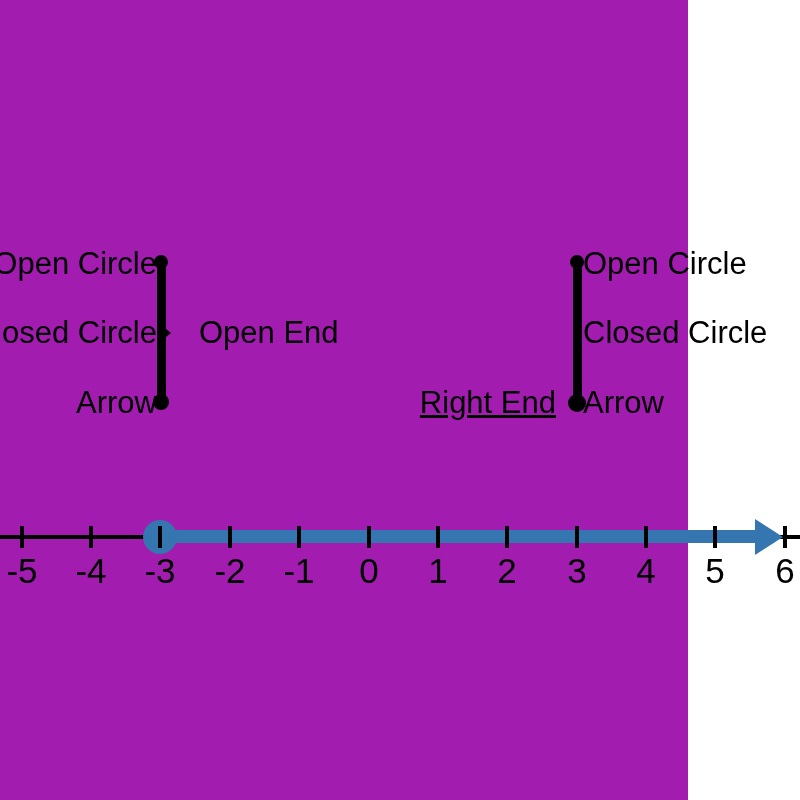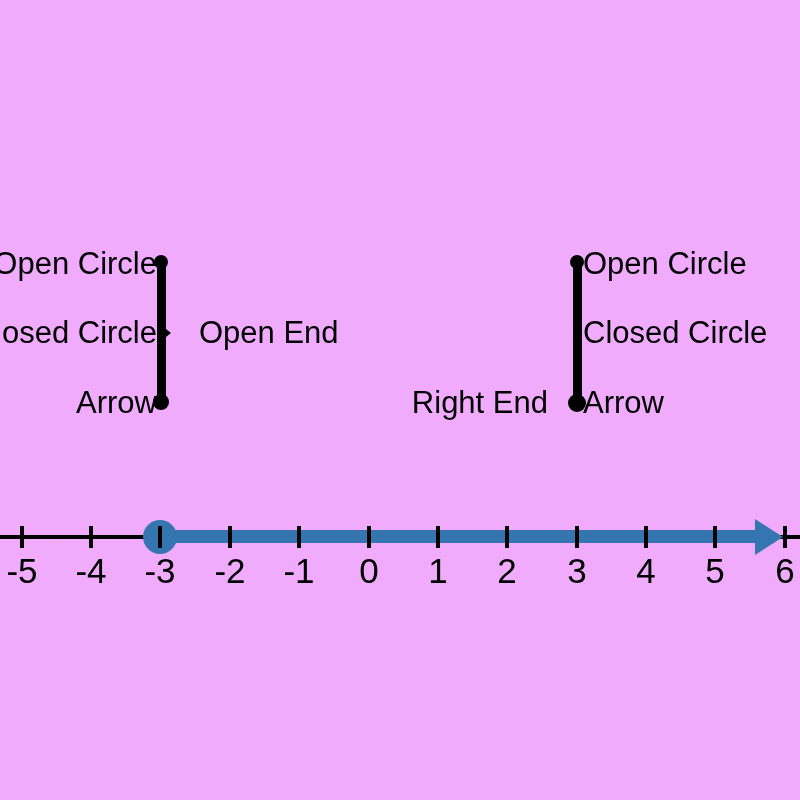--- a/index.html
+++ b/index.html
@@ -9,23 +9,23 @@
   }
   body {
     width: 800px;
     height: 800px;
     overflow: hidden;
     font-family: "Liberation Sans", sans-serif;
     color: #000000;
   }
   #stage {
     position: relative;
-    width: 800px;
+    width: 688px;
     height: 800px;
-    background: #f0abfc;
+    background: #a21caf;
   }
 
   
   .anno-label {
     position: absolute;
     font-family: "Liberation Sans", sans-serif;
     font-size: 31px;
     line-height: 31px;
     color: #000000;
     white-space: nowrap;
@@ -124,21 +124,21 @@
     <div class="marker-dot" style="left:570px; top:255px; width:14px; height:14px;"></div>
 
     <div class="marker-dot" style="left:568px; top:394px; width:18px; height:18px;"></div>
 
     <div class="anno-label" style="left:583px; top:248px;">Open Circle</div>
 
     <div class="anno-label" style="left:583px; top:317px;">Closed Circle</div>
 
     <div class="anno-label" style="left:583px; top:387px;">Arrow</div>
 
-    <div class="anno-label right-align" style="left:308px; top:387px; width:240px;">Right End</div>
+    <div class="anno-label right-align" style="left:316px; top:387px; width:240px;text-decoration:underline;">Right End</div>
   </div>
 
   <div>
 
     <div class="axis-line" style="left:0px; top:535px; width:800px;"></div>
 
     <div class="axis-segment" style="left:160px; top:530px; width:605px; background:#3575b0;"></div>
 
     <div class="segment-arrow" style="left:755px; top:519px;
                 border-top:18px solid transparent;

